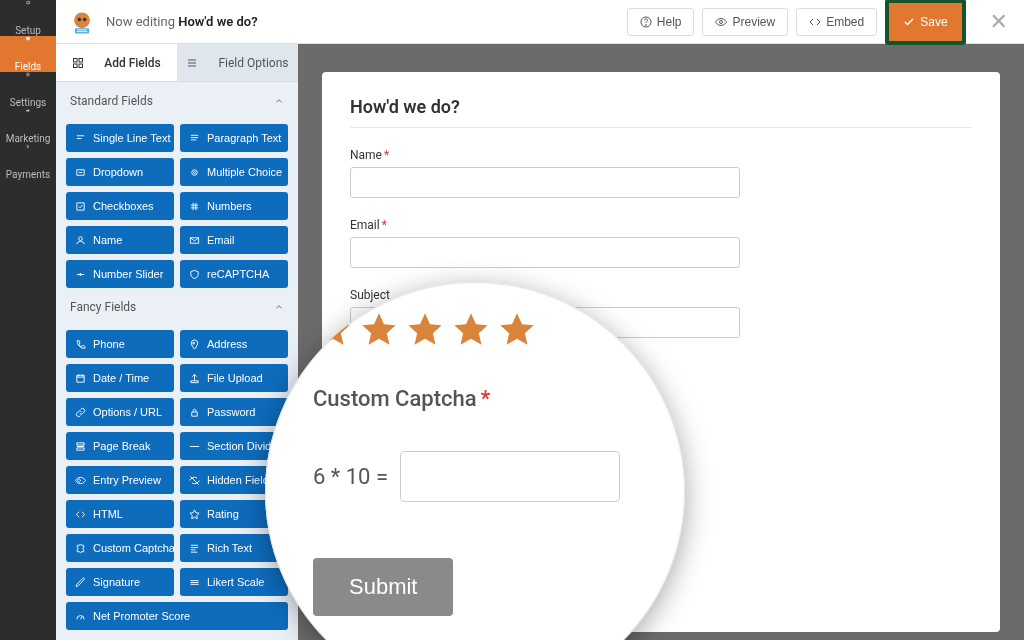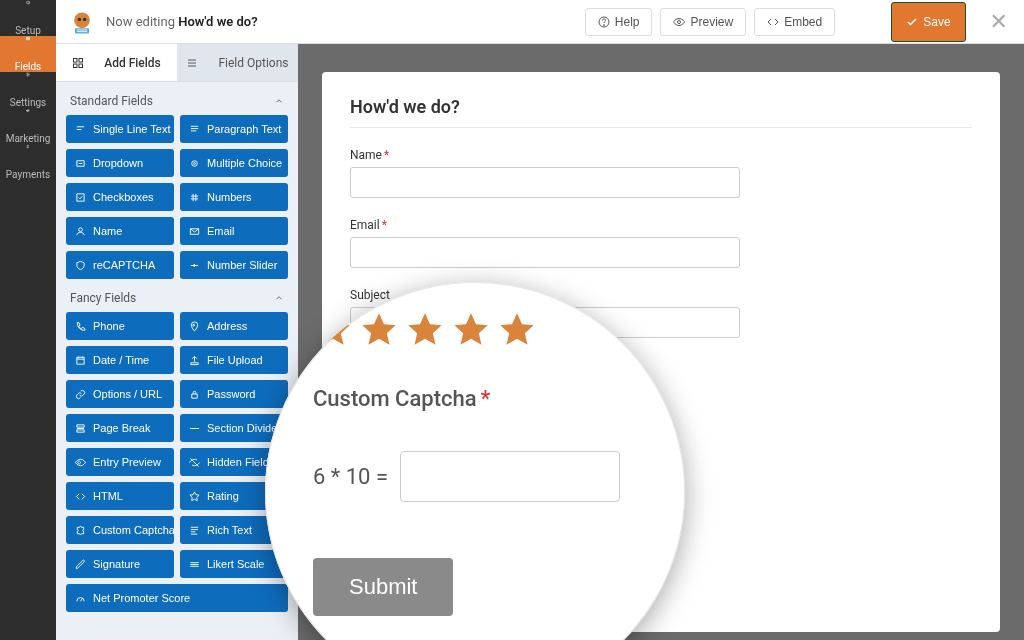--- a/index.html
+++ b/index.html
@@ -13,33 +13,33 @@
 .rail-item svg { width: 18px; height: 18px; }
 
 .main { flex: 1; display: flex; flex-direction: column; background: #6b6b6b; }
 
 .topbar { height: 44px; background: #fff; display: flex; align-items: center; padding: 0 12px; border-bottom: 1px solid #e1e1e1; }
 .logo { width: 28px; height: 28px; display: flex; align-items: center; justify-content: center; margin-right: 10px; }
 .editing-label { font-size: 13px; color: #666; }
 .editing-label b { color: #222; font-weight: 600; }
 .topbar-actions { margin-left: auto; display: flex; align-items: center; gap: 8px; }
 .btn-ghost { background: #fff; border: 1px solid #ddd; color: #555; padding: 6px 12px; border-radius: 3px; font-size: 12px; display: inline-flex; align-items: center; gap: 5px; cursor: pointer; }
-.btn-orange { background: #e27730; border: 1px solid #14532d; color: #fff; padding: 12px 14px; border-radius: 3px; font-size: 12px; display: inline-flex; align-items: center; gap: 5px; cursor: pointer; font-weight: 500; margin-left: 48px; }
+.btn-orange { background: #e27730; border: 4px solid #14532d; color: #fff; padding: 12px 14px; border-radius: 3px; font-size: 12px; display: inline-flex; align-items: center; gap: 5px; cursor: pointer; font-weight: 500; }
 .close-x { color: #aaa; font-size: 22px; margin-left: 12px; cursor: pointer; padding: 0 4px; }
 
 .body-row { flex: 1; display: flex; overflow: hidden; }
 
 .panel { width: 242px; background: #ebf0f6; display: flex; flex-direction: column; }
 .panel-tabs { display: flex; height: 38px; border-bottom: 1px solid #d6dde5; }
 .panel-tab { flex: 1; display: flex; align-items: center; justify-content: center; gap: 20px; font-size: 12px; color: #555; cursor: pointer; background: #e0e6ee; }
 .panel-tab.active { background: #fff; color: #333; font-weight: 500; }
 .panel-tab svg { width: 12px; height: 12px; }
 
 .panel-body { flex: 1; overflow-y: auto; padding: 0 10px 10px; }
-.section-head { display: flex; align-items: center; justify-content: space-between; padding: 12px 4px 7px; font-size: 12px; color: #555; cursor: pointer; }
+.section-head { display: flex; align-items: center; justify-content: space-between; padding: 12px 4px 16px; font-size: 12px; color: #555; cursor: pointer; }
 .chev { width: 10px; height: 10px; transform: rotate(180deg); }
 
 .chip-grid { display: grid; grid-template-columns: 1fr 1fr; gap: 6px; }
 .chip { background: #0e6cbd; color: #fff; border: none; border-radius: 3px; padding: 8px 9px; font-size: 11px; text-align: left; display: flex; align-items: center; gap: 7px; cursor: pointer; white-space: nowrap; overflow: hidden; }
 .chip svg { width: 11px; height: 11px; flex-shrink: 0; }
 .chip.full { grid-column: 1 / -1; }
 
 .canvas { flex: 1; padding: 28px 24px; overflow: hidden; position: relative; }
 .form-card { background: #fff; border-radius: 4px; padding: 24px 28px; min-height: 560px; }
 .form-title { font-size: 18px; font-weight: 600; color: #333; margin-bottom: 10px; }
@@ -223,29 +223,29 @@
                 <span>Name</span>
               </button>
               <button class="chip">
                 <svg viewBox="0 0 24 24" fill="none" stroke="currentColor" stroke-width="2">
                   <path d="M3 6h18v12H3zM3 6l9 7 9-7"></path>
                 </svg>
                 <span>Email</span>
               </button>
               <button class="chip">
                 <svg viewBox="0 0 24 24" fill="none" stroke="currentColor" stroke-width="2">
+                  <path d="M4 12h16M10 12a2 2 0 100-.01"></path>
+                </svg>
+                <span>Number Slider</span>
+              </button>
+              <button class="chip">
+                <svg viewBox="0 0 24 24" fill="none" stroke="currentColor" stroke-width="2">
                   <path d="M12 3l8 3v5c0 5-3 8-8 10-5-2-8-5-8-10V6z"></path>
                 </svg>
                 <span>reCAPTCHA</span>
-              </button>
-              <button class="chip">
-                <svg viewBox="0 0 24 24" fill="none" stroke="currentColor" stroke-width="2">
-                  <path d="M4 12h16M10 12a2 2 0 100-.01"></path>
-                </svg>
-                <span>Number Slider</span>
               </button>
             </div>
 
           <div class="section-head">
             <span>Fancy Fields</span>
             <svg class="chev" viewBox="0 0 24 24" fill="none" stroke="currentColor" stroke-width="2">
                 <polyline points="6 9 12 15 18 9"></polyline>
               </svg>
           </div>
           <div class="chip-grid" id="fancy-grid">

